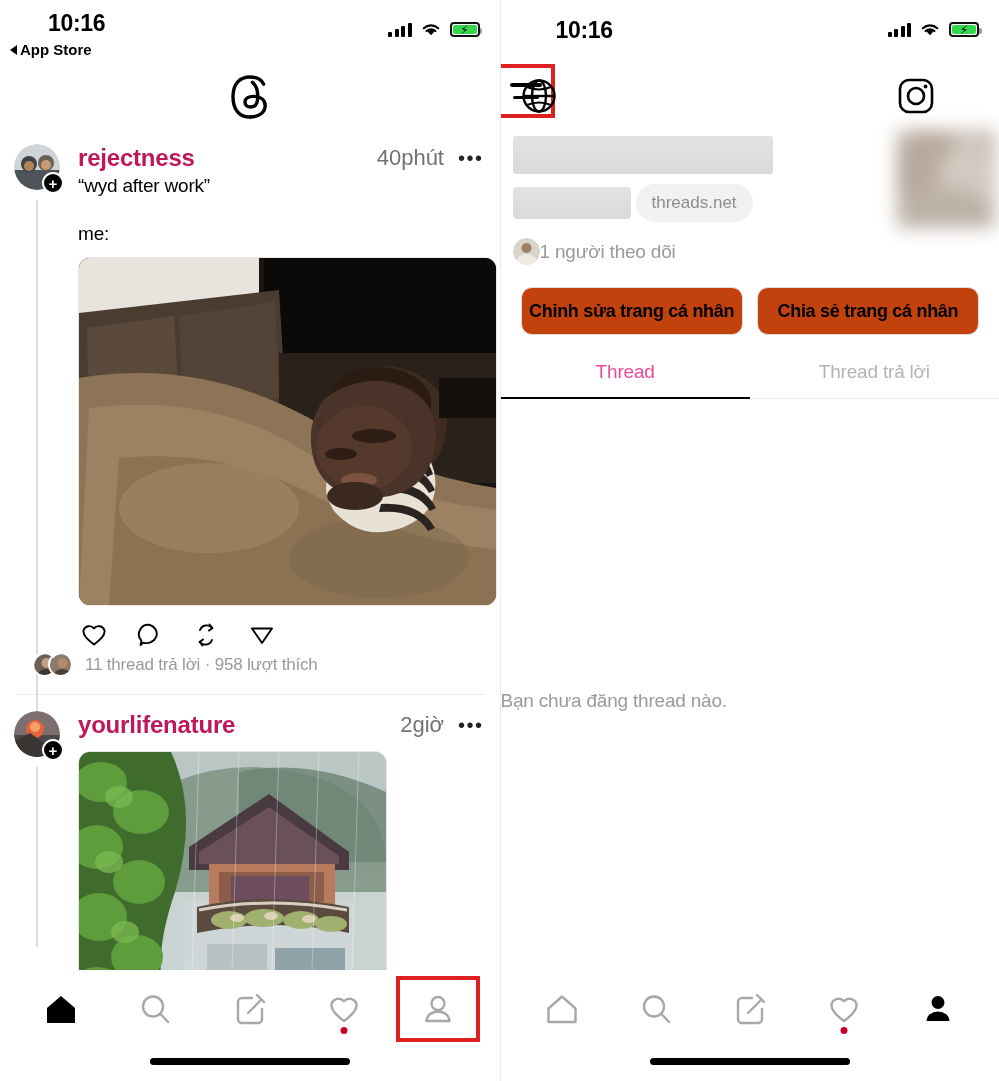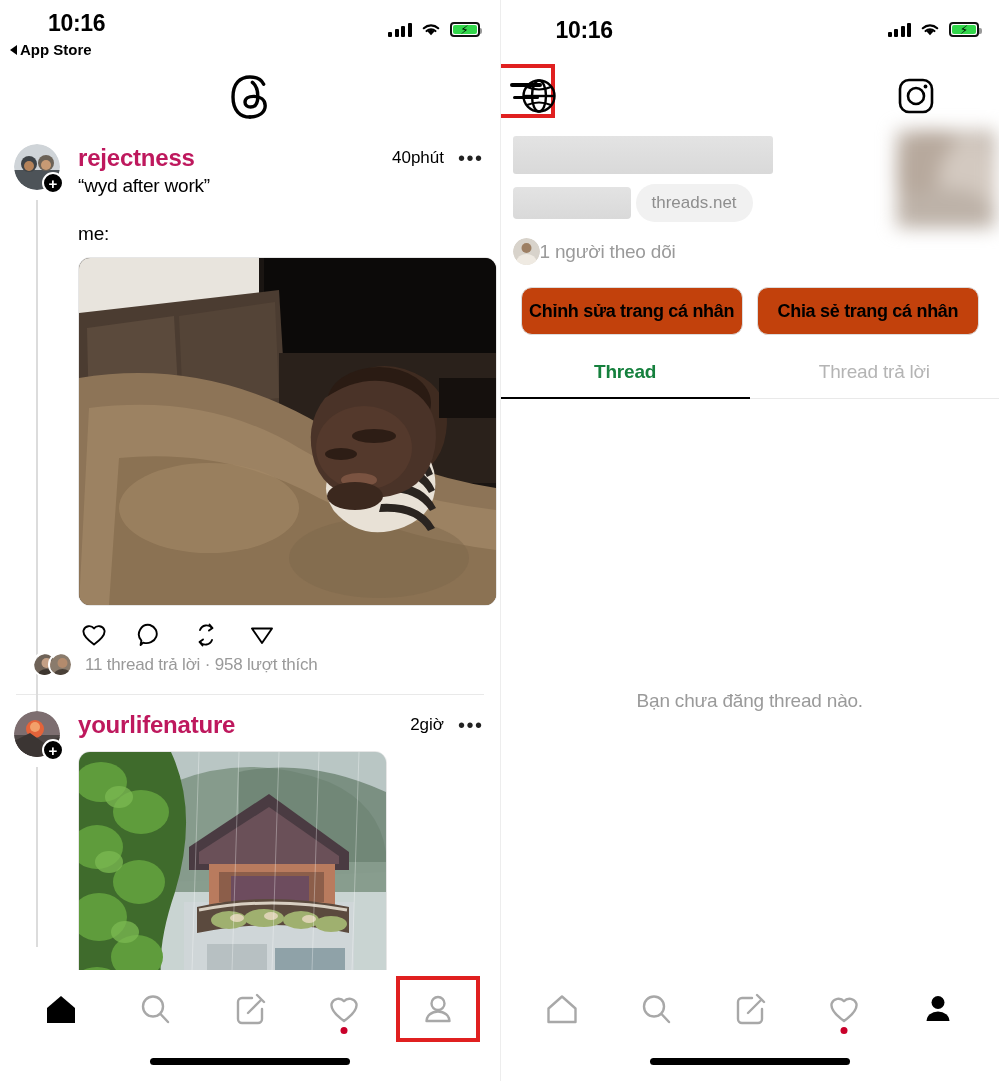--- a/index.html
+++ b/index.html
@@ -84,21 +84,21 @@
     display:flex;align-items:center;justify-content:center;color:#fff;
     font-size:15px;line-height:1;font-weight:bold;
   }
   .thread-line{
     position:absolute;left:36px;top:70px;width:2px;background:#dcdcdc;
   }
   .post-body{margin-left:62px;}
   .post-top{display:flex;align-items:center;}
   .uname{font-size:24px;font-weight:bold;color:#be185d;letter-spacing:-0.2px;}
   .post-meta{margin-left:auto;display:flex;align-items:center;gap:14px;}
-  .ptime{font-size:17px;color:#000000;}
+  .ptime{font-size:22px;color:#737373;}
   .pdots{font-size:20px;color:#222;letter-spacing:1.5px;line-height:10px;}
   .ptext{font-size:19px;color:#000;margin-top:3px;letter-spacing:-0.2px;}
   .ptext2{font-size:19px;color:#000;margin-top:26px;letter-spacing:-0.2px;}
 
   .media{
     margin-top:12px;border-radius:12px;overflow:hidden;border:1px solid #e6e6e6;
     position:relative;
   }
   .media-couch{width:417px;height:347px;}
   .media-house{width:307px;height:250px;}
@@ -141,25 +141,25 @@
   .pbtn{
     flex:1;height:46px;border:1.5px solid #dcdcdc;border-radius:11px;background:#c2410c;
     display:flex;align-items:center;justify-content:center;
     font-size:18px;font-weight:bold;color:#000;letter-spacing:-0.3px;
   }
 
   .tabs{display:flex;margin-top:26px;}
   .tab{
     flex:1;text-align:center;padding-bottom:14px;font-size:19px;letter-spacing:-0.2px;
   }
-  .tab.active{font-weight:bold;color:#15803d;border-bottom:2.5px solid #000;}
+  .tab.active{font-weight:normal;color:#ec4899;border-bottom:2.5px solid #000;}
   .tab.inactive{color:#b4b4b4;font-weight:normal;border-bottom:1px solid #e9e9e9;}
 
   .empty-state{
-    position:absolute;left:0;right:0;top:560px;text-align:center;
+    position:absolute;left:0;right:0;top:560px;
     font-size:19px;color:#9a9a9a;letter-spacing:-0.2px;
   }
 
   
   .bottomnav{
     position:absolute;left:0;right:0;bottom:0;height:111px;background:#fff;
   }
   .navrow{display:flex;align-items:center;height:78px;padding:0 14px;}
   .navitem{
     flex:1;display:flex;align-items:center;justify-content:center;height:62px;position:relative;

